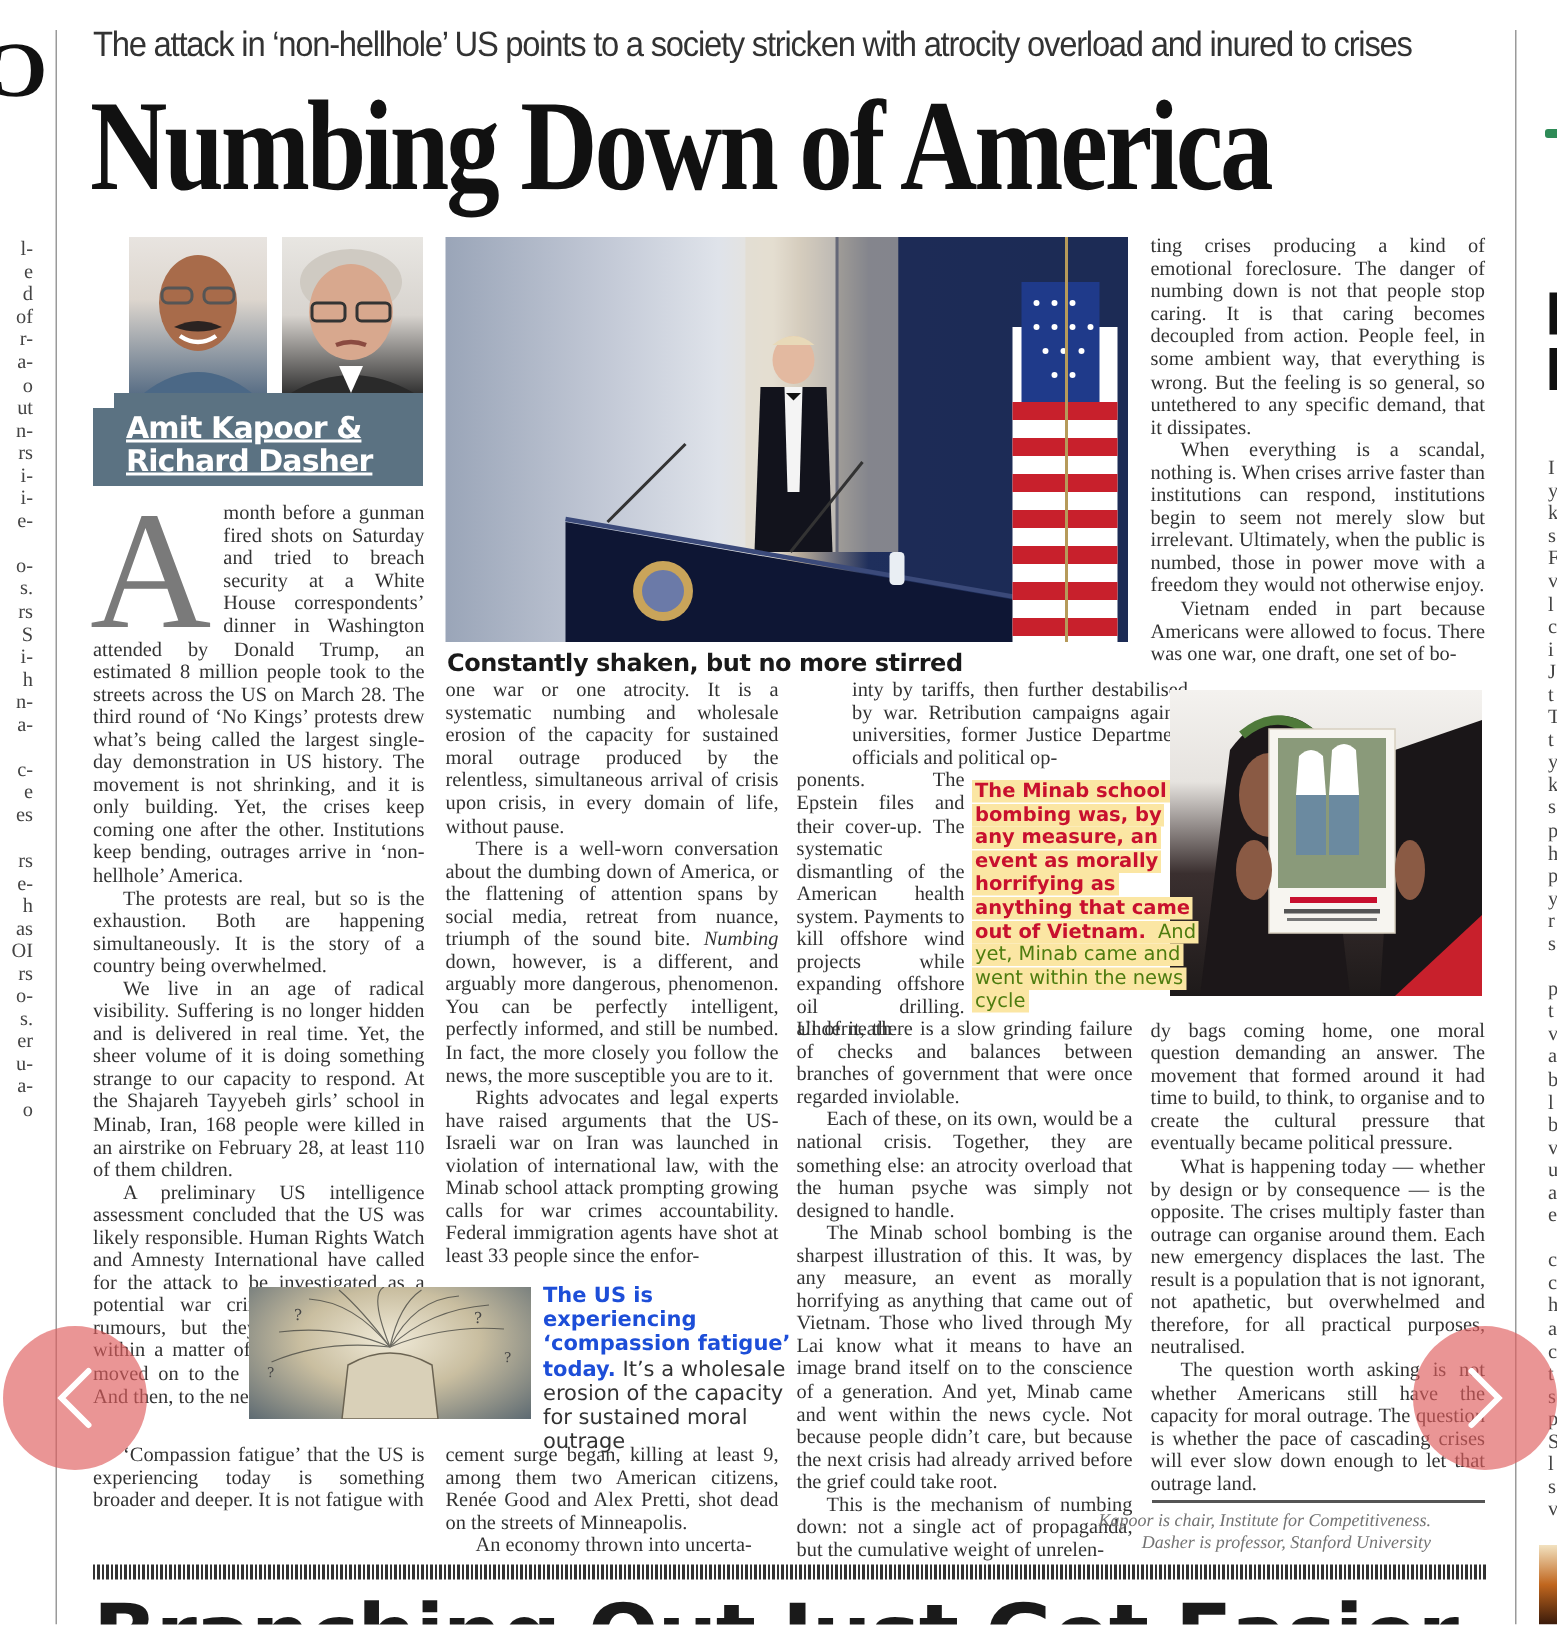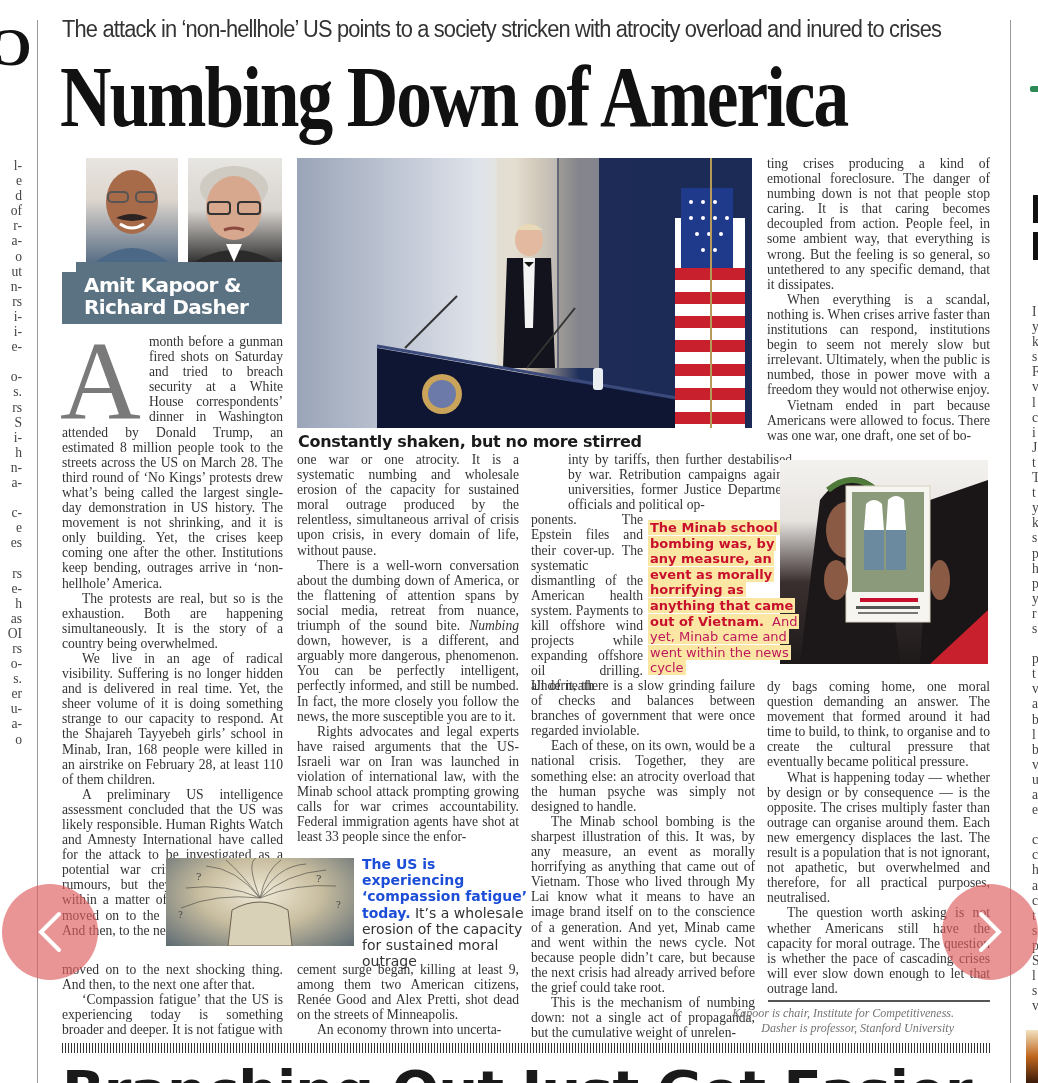--- a/index.html
+++ b/index.html
@@ -8,29 +8,29 @@
   .vline{position:absolute;top:20px;bottom:0;width:1px;background:#9a9a9a;}
   .kicker{left:62px;top:16px;width:930px;font-family:"Liberation Sans",sans-serif;font-size:23.5px;color:#333;letter-spacing:-0.9px;white-space:nowrap;transform:scaleX(0.93);transform-origin:left top;}
   .headline{left:60px;top:52px;font-family:"Liberation Serif",serif;font-weight:bold;font-size:86px;line-height:90px;color:#111;letter-spacing:-2.5px;white-space:nowrap;transform:scaleX(0.83);transform-origin:left top;}
   .col{position:absolute;font-family:"Liberation Serif",serif;font-size:13.6px;line-height:15.1px;color:#333;text-align:justify;hyphens:auto;}
   .col p{margin:0;text-indent:20px;}
   .col p.noi{text-indent:0;}
   .col em{font-style:italic;}
   .photo{position:absolute;overflow:hidden;}
   .byline-box{position:absolute;left:62px;top:262px;width:220px;height:62px;background:#5b7282;}
   .byline-tab{position:absolute;left:62px;top:262px;width:14px;height:10px;background:#fff;}
-  .byline-text{position:absolute;left:84px;top:274px;width:200px;font-family:"DejaVu Sans",sans-serif;font-weight:bold;font-size:20px;line-height:22px;color:#fff;letter-spacing:-0.6px;}
+  .byline-text{position:absolute;left:84px;top:274px;width:200px;font-family:"DejaVu Sans",sans-serif;font-weight:bold;font-size:20px;line-height:22px;color:#fff;letter-spacing:-0.6px;text-decoration:underline;}
   .dropcap{float:left;font-family:"Liberation Serif",serif;font-size:112px;line-height:86px;color:#7a7a7a;margin:4px 8px 0 -2px;height:84px;}
   .caption{position:absolute;left:298px;top:432px;font-family:"DejaVu Sans",sans-serif;font-weight:bold;font-size:16px;color:#1a1a1a;letter-spacing:-0.3px;white-space:nowrap;}
   .pull1{position:absolute;left:362px;top:856px;width:170px;font-family:"DejaVu Sans",sans-serif;font-size:14px;line-height:16.2px;color:#333;}
   .pull1 .red{color:#1d4ed8;font-weight:bold;}
   .pull2{position:absolute;left:648px;top:520px;width:152px;font-family:"DejaVu Sans",sans-serif;font-size:13px;line-height:15.6px;}
   .pull2 span{background:#fbe6a3;box-decoration-break:clone;-webkit-box-decoration-break:clone;padding:0 2px;}
   .pull2 .red{color:#c8102e;font-weight:bold;text-align:center;}
-  .pull2 .blk{color:#be185d;margin-top:40px;}
+  .pull2 .blk{color:#4d7c0f;margin-top:40px;}
   .barcode{position:absolute;left:62px;top:1043px;width:930px;height:10px;background:repeating-linear-gradient(90deg,#333 0 1.4px,#fff 1.4px 3px);}
   .rule-end{position:absolute;left:768px;top:1000px;width:222px;height:2px;background:#555;}
   .credit{position:absolute;left:732px;top:1006px;width:222px;font-family:"Liberation Serif",serif;font-style:italic;font-size:12px;line-height:15px;color:#737373;text-align:right;}
   .next-head{position:absolute;left:62px;top:1058px;font-family:"DejaVu Sans",sans-serif;font-weight:bold;font-size:56px;color:#1a1a1a;white-space:nowrap;letter-spacing:-1px;}
   .nav-btn{position:absolute;width:96px;height:96px;border-radius:50%;background:rgba(222,92,92,0.65);display:flex;align-items:center;justify-content:center;cursor:pointer;}
   .nav-btn svg{width:34px;height:44px;}
   .edge-text{position:absolute;font-family:"Liberation Serif",serif;font-size:13.6px;line-height:15.1px;color:#444;}
 </style>
 </head>
 <body>
@@ -188,21 +188,20 @@
     </g>
     <text x="30" y="22" font-size="10" fill="#444">?</text>
       <text x="150" y="24" font-size="10" fill="#444">?</text>
     <text x="170" y="50" font-size="9" fill="#444">?</text>
       <text x="12" y="60" font-size="9" fill="#444">?</text>
     <path d="M62 88 L66 52 Q94 36 122 52 L126 88Z" fill="#d9d0b8" stroke="#6b6352" stroke-width="1"></path>
   </svg>
 </div>
 
 <div class="col" style="left:62px;top:962px;width:221px;">
-  <p class="noi">moved on to the next shocking thing. And then, to the next one after that.</p>
   <p>‘Compassion fatigue’ that the US is experiencing today is something broader and deeper. It is not fatigue with</p>
 </div>
 
 <div class="photo" style="left:297px;top:158px;width:455px;height:270px;background:linear-gradient(90deg,#9aa5b8 0%,#c5cbd8 25%,#dfe3ea 40%,#e8e3d8 48%,#b5a998 52%,#1f2f5c 62%,#1a2a56 100%);">
   <svg width="455" height="270" viewBox="0 0 455 270">
     <rect x="200" y="0" width="60" height="210" fill="#e2dccd" opacity="0.7"></rect>
     <rect x="262" y="0" width="40" height="210" fill="#c8c0ad" opacity="0.6"></rect>
     <rect x="302" y="0" width="153" height="270" fill="#1d2b55" opacity="0.9"></rect>
 
     <ellipse cx="232" cy="82" rx="14" ry="16" fill="#e3b9a0"></ellipse>

